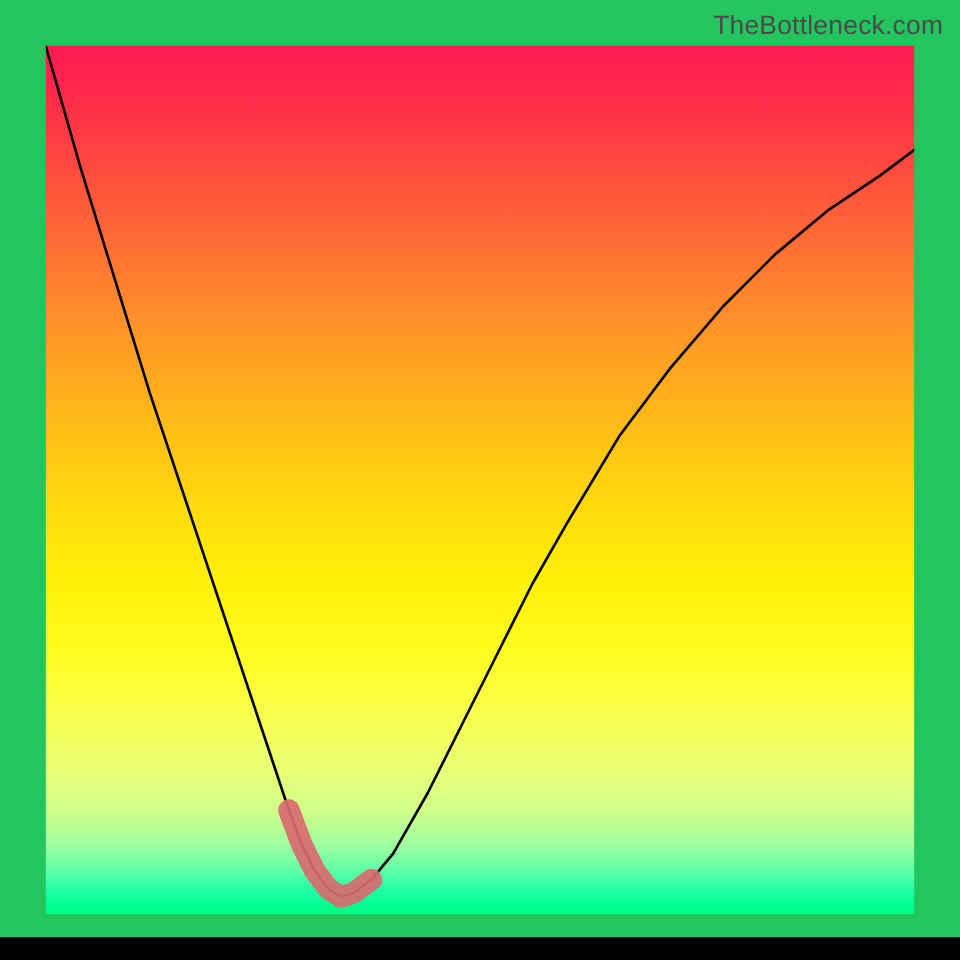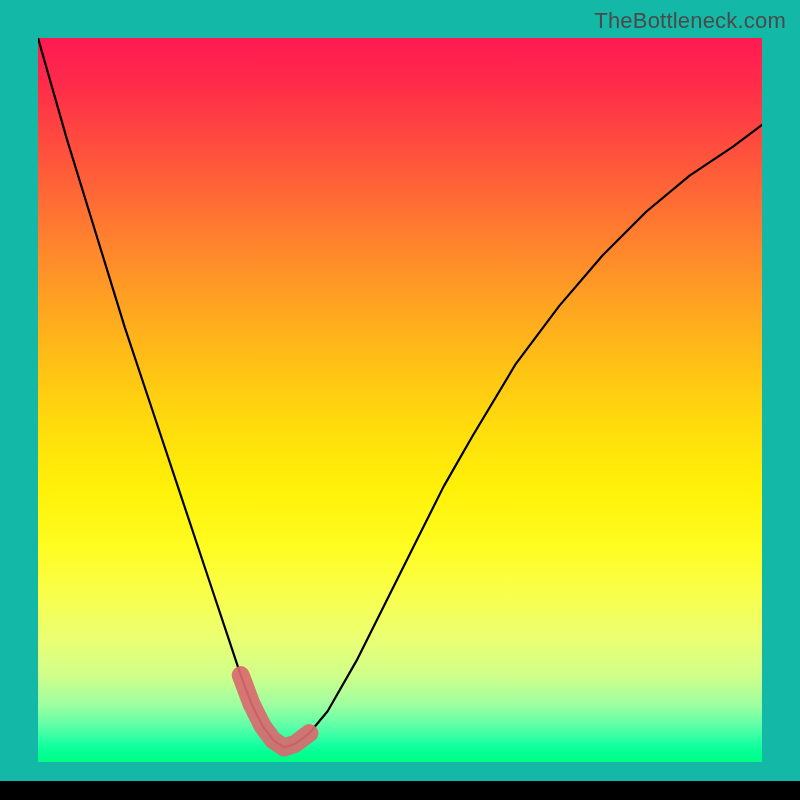--- a/index.html
+++ b/index.html
@@ -10,21 +10,21 @@
     background: #000;
     overflow: hidden;
     font-family: Arial, Helvetica, sans-serif;
   }
   .frame {
     position: absolute;
     top: 0;
     left: 0;
     width: 800px;
     height: 781px;
-    background: #14b8a6;
+    background: #22c55e;
   }
   .plot-area {
     position: absolute;
     top: 38px;
     left: 38px;
     width: 724px;
     height: 724px;
     overflow: hidden;
   }
   .gradient-bg {

